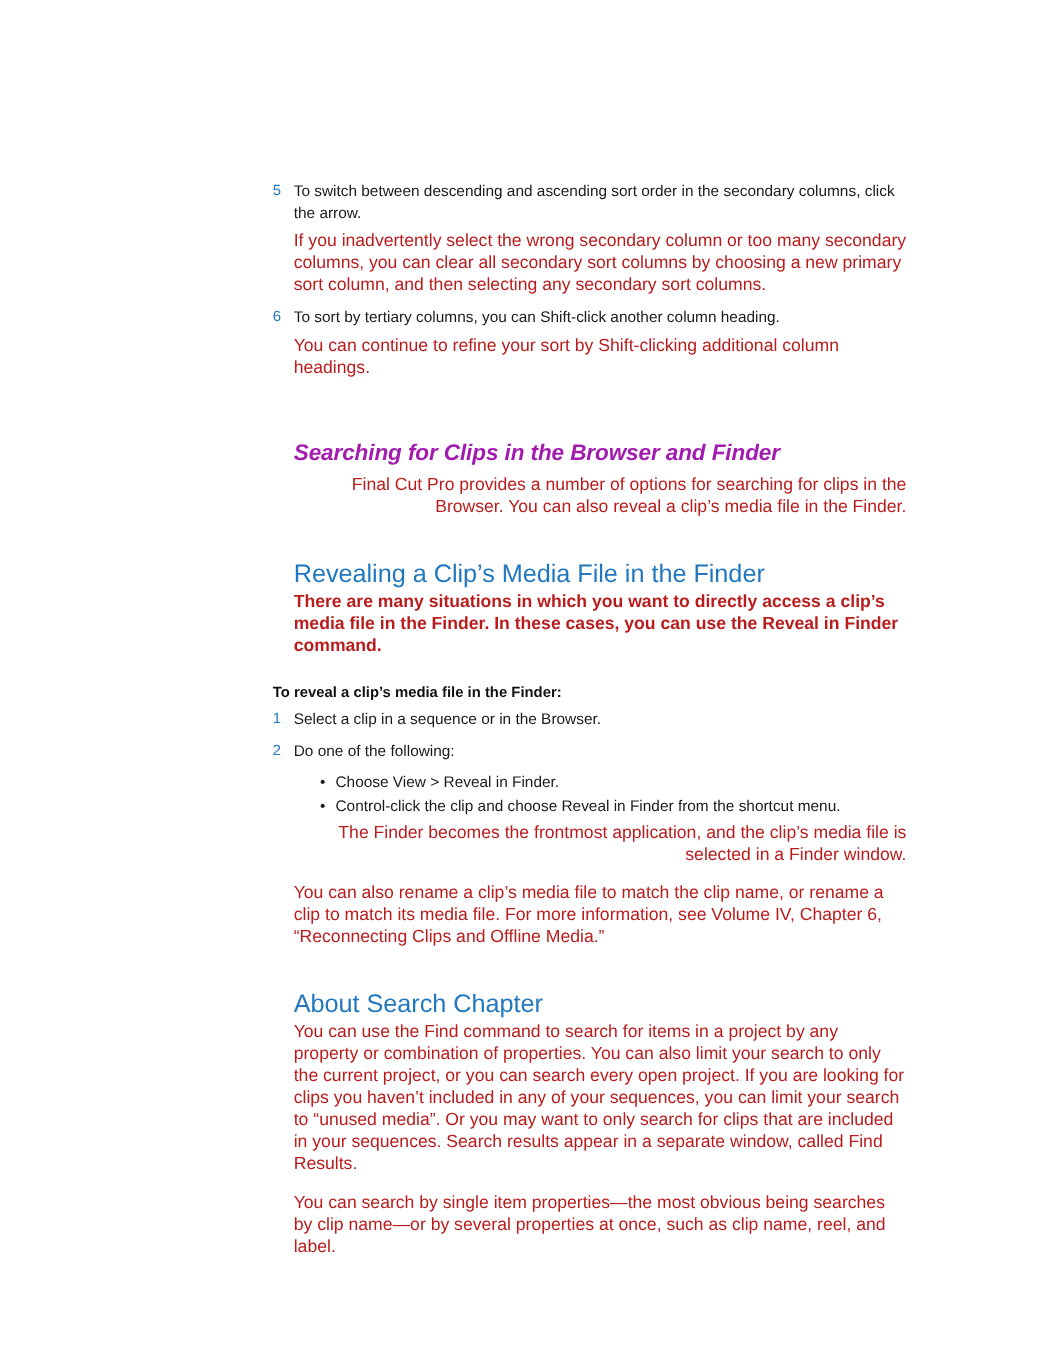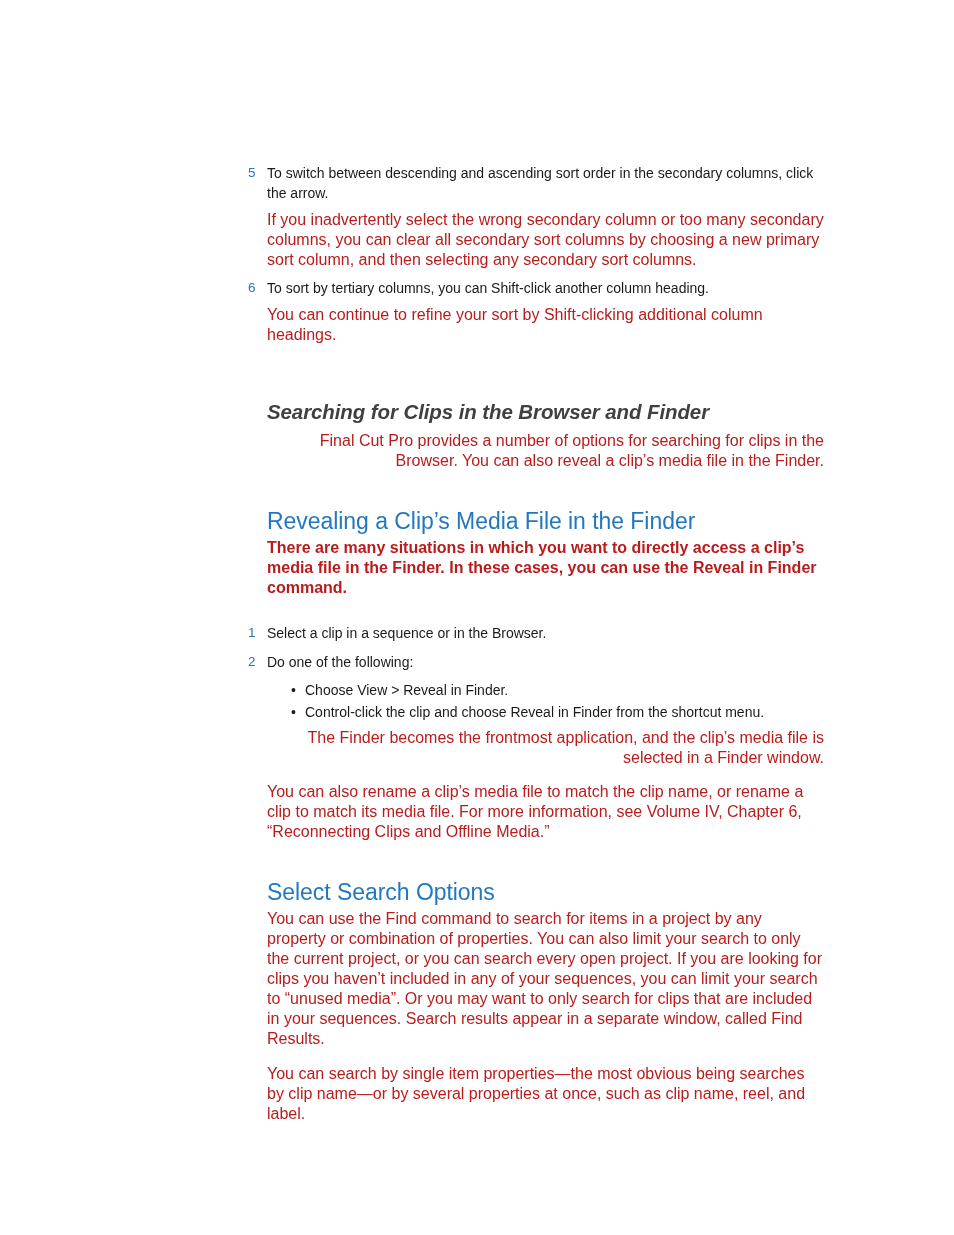--- a/index.html
+++ b/index.html
@@ -64,21 +64,21 @@
 
   
   h1.sec-title {
     margin: 0;
     padding: 0;
     margin-left: 19px;
     font-size: 20.5px;
     line-height: 26px;
     font-weight: bold;
     font-style: italic;
-    color: #404040;
+    color: #a21caf;
     letter-spacing: -0.1px;
   }
   h2.sub-title {
     margin: 0;
     padding: 0;
     margin-left: 19px;
     font-size: 23px;
     line-height: 24px;
     font-weight: normal;
     color: #2278bf;
@@ -152,20 +152,21 @@
     <h1 class="sec-title">Searching for Clips in the Browser and Finder</h1>
     <p class="ind-para" style="margin-top:6px;margin-bottom:0;text-align:right;">Final Cut Pro provides a number of options for searching for clips in the Browser. You can also reveal a clip’s media file in the Finder.</p>
 
     <div class="sec-space-mid"></div>
 
     <h2 class="sub-title">Revealing a Clip’s Media File in the Finder</h2>
     <p class="ind-para" style="margin-top:5px;margin-bottom:0;font-weight:bold;">There are many situations in which you want to directly access a clip’s media file in the Finder. In these cases, you can use the Reveal in Finder command.</p>
 
     <div class="sec-space-sm"></div>
 
+    <p class="runin" style="margin:0;">To reveal a clip’s media file in the Finder:</p>
 
     <div class="step" style="margin-top:3px;">
       <span class="step-num">1</span>
       <span class="step-text">Select a clip in a sequence or in the Browser.</span>
     </div>
 
     <div class="step blk-3">
       <span class="step-num">2</span>
       <span class="step-text">Do one of the following:</span>
     </div>
@@ -178,21 +179,21 @@
       <span class="dot">•</span>
       <span>Control-click the clip and choose Reveal in Finder from the shortcut menu.</span>
     </div>
 
     <p class="ind-para" style="margin-top:6px;margin-bottom:0;text-align:right;">The Finder becomes the frontmost application, and the clip’s media file is selected in a Finder window.</p>
 
     <p class="ind-para" style="margin-top:14px;margin-bottom:0;">You can also rename a clip’s media file to match the clip name, or rename a clip to match its media file. For more information, see Volume IV, Chapter 6, “Reconnecting Clips and Offline Media.”</p>
 
     <div class="sec-space-mid"></div>
 
-    <h2 class="sub-title">Select Search Options</h2>
+    <h2 class="sub-title">About Search Chapter</h2>
     <p class="ind-para" style="margin-top:5px;margin-bottom:0;">You can use the Find command to search for items in a project by any property or combination of properties. You can also limit your search to only the current project, or you can search every open project. If you are looking for clips you haven’t included in any of your sequences, you can limit your search to “unused media”. Or you may want to only search for clips that are included in your sequences. Search results appear in a separate window, called Find Results.</p>
     <p class="ind-para" style="margin-top:15px;margin-bottom:0;">You can search by single item properties—the most obvious being searches by clip name—or by several properties at once, such as clip name, reel, and label.</p>
 
   </div>
 
   <div class="footer">
     
     
     
     

